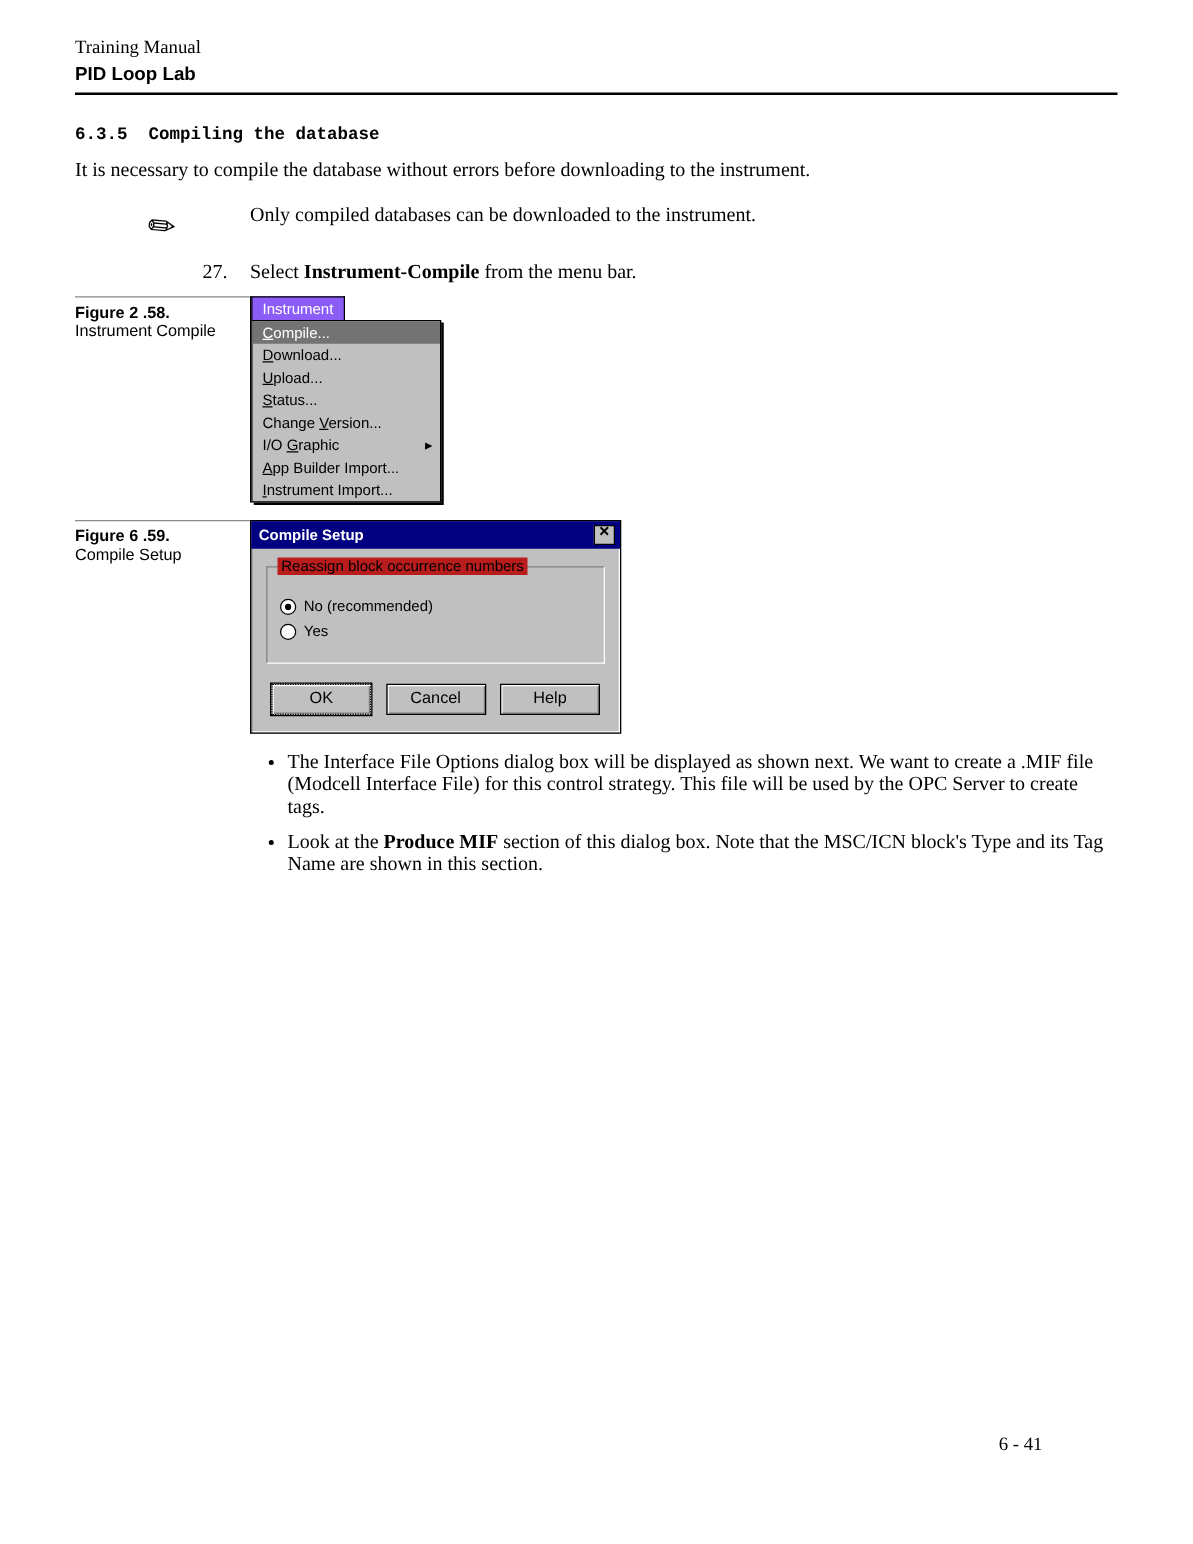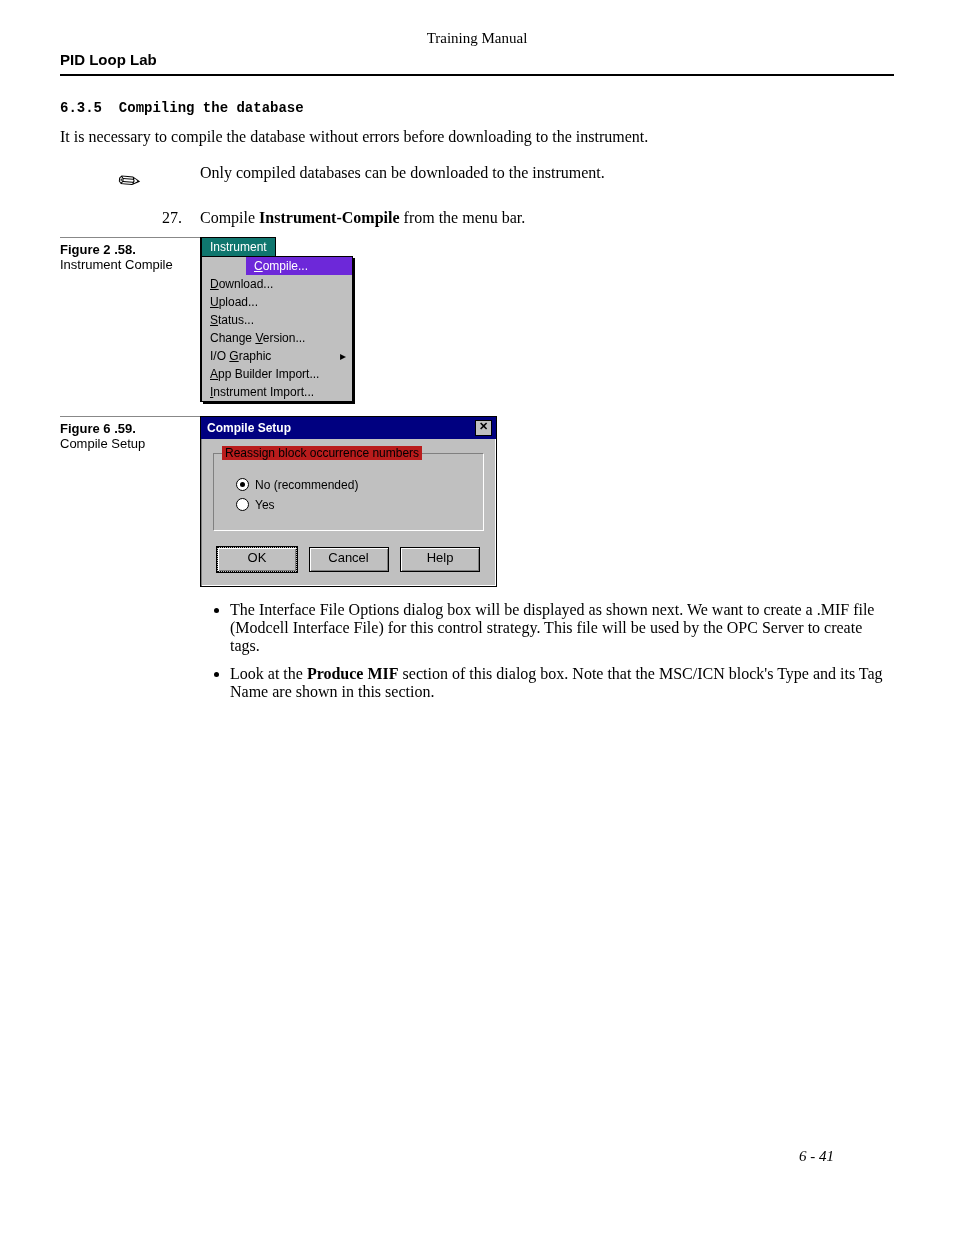--- a/index.html
+++ b/index.html
@@ -6,21 +6,21 @@
     font-family: "Times New Roman", Times, serif;
     font-size: 16px;
     color: #000;
     background: #fff;
     margin: 0;
     padding: 30px 60px 30px 60px;
     width: 954px;
     box-sizing: border-box;
   }
   .header-right {
-    text-align: center;
+    text-align: left;
     font-size: 15px;
     margin-bottom: 4px;
   }
   .header-bold {
     font-weight: bold;
     text-align: left;
     font-size: 15px;
     margin-bottom: 6px;
     font-family: Arial, sans-serif;
   }
@@ -95,42 +95,41 @@
   }
 
   
   .menu-box {
     font-family: "MS Sans Serif", Arial, sans-serif;
     font-size: 12px;
     display: inline-block;
     border-left: 1px solid #000;
   }
   .menu-title {
-    background: #0f766e;
+    background: #8b5cf6;
     color: #fff;
     padding: 2px 8px;
     border: 1px solid #000;
     border-bottom: none;
     display: inline-block;
   }
   .menu-dropdown {
     background: #c0c0c0;
     border: 1px solid #000;
     box-shadow: 2px 2px 0 #000;
     width: 150px;
   }
   .menu-item {
     padding: 2px 8px;
     position: relative;
     color: #000;
   }
   .menu-item.highlight {
-    background: #6d28d9;
+    background: #737373;
     color: #fff;
-    margin-left: 44px;
   }
   .menu-item u { text-decoration: underline; }
   .menu-item .submenu-arrow {
     position: absolute;
     right: 6px;
     top: 2px;
   }
 
   
   .dialog {
@@ -174,22 +173,23 @@
     margin-bottom: 16px;
   }
   .groupbox-label {
     position: absolute;
     top: -8px;
     left: 8px;
     background: #b91c1c;
     padding: 0 3px;
   }
   .radio-row {
-    margin: 6px 12px;
-    display: flex;
+    margin: 6px 0;
+    display: flex;
+    align-items: center;
     gap: 6px;
   }
   .radio-circle {
     width: 11px;
     height: 11px;
     border: 1px solid #000;
     border-radius: 50%;
     background: #fff;
     display: inline-flex;
     justify-content: center;
@@ -227,21 +227,20 @@
   ul.bullets {
     margin: 6px 0 6px 140px;
     padding-left: 30px;
   }
   ul.bullets li {
     margin-bottom: 10px;
   }
 
   .page-footer {
     text-align: right;
-    font-style: italic;
     font-size: 15px;
     position: absolute;
     bottom: 40px;
     right: 60px;
   }
   .page-wrap {
     position: relative;
     min-height: 1175px;
   }
 </style>
@@ -262,21 +261,21 @@
 <div class="note-row">
   <div class="note-icon">
         <span>✎</span>
       </div>
   <div class="note-text">Only compiled databases can be downloaded to the instrument.</div>
 </div>
 
 <div class="step-row">
   <div class="step-num">27.</div>
   <div class="step-body">
-    <span>Compile </span><strong>Instrument-Compile</strong><span> from the menu bar.</span>
+    <span>Select </span><strong>Instrument-Compile</strong><span> from the menu bar.</span>
   </div>
 </div>
 
 <div class="figure-row">
   <div class="figure-caption">
     <div class="fig-num">Figure 2 .58.</div>
     <div>Instrument Compile</div>
   </div>
   <div class="figure-graphic">
     <div class="menu-box">

